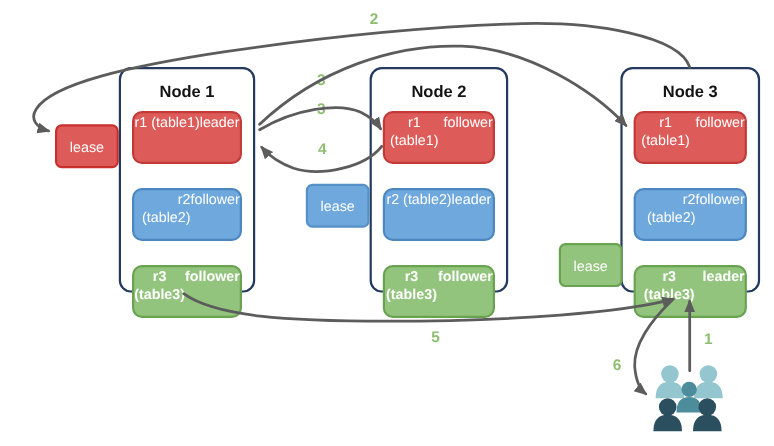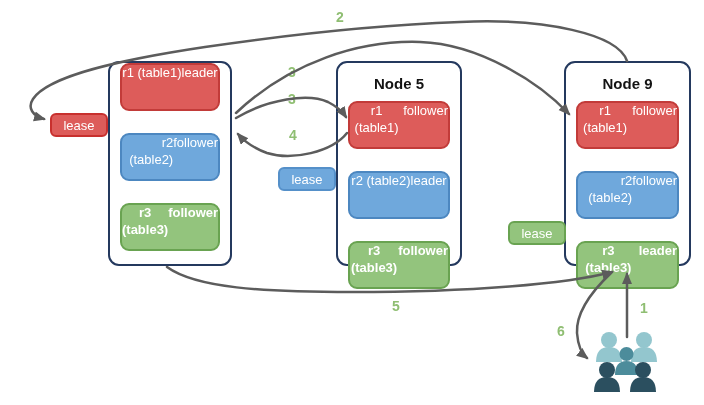--- a/index.html
+++ b/index.html
@@ -19,21 +19,21 @@
   .block{
     height:48px;margin:0 10px 22px 10px;border-radius:9px;border:2px solid;
     box-sizing:border-box;color:#fff;font-size:13px;text-align:center;
     display:flex;flex-direction:row;justify-content:center;line-height:1.3;
   }
   .block.red{background:#dd5c5a;border-color:#c23b39;}
   .block.blue{background:#6fa8dc;border-color:#4c87c0;text-align:right;}
   .block.green{background:#93c47d;border-color:#69a351;font-weight:bold;}
   
   .lease{
-    position:absolute;width:58px;height:24px;border-radius:6px;border:2px solid;
+    position:absolute;width:58px;height:40px;border-radius:6px;border:2px solid;
     box-sizing:border-box;color:#fff;font-size:13px;display:flex;
     align-items:center;justify-content:center;z-index:2;
   }
   .lease.red{background:#dd5c5a;border-color:#c8302e;}
   .lease.blue{background:#6fa8dc;border-color:#5590c9;}
   .lease.green{background:#93c47d;border-color:#69a351;}
   
   .step{
     position:absolute;transform:translate(-50%,-50%);
     color:#8fbe72;font-weight:bold;font-size:14px;z-index:4;
@@ -42,52 +42,53 @@
   #arrows{position:absolute;left:0;top:0;z-index:5;pointer-events:none;}
   
   #users{position:absolute;left:592px;top:329px;z-index:3;}
 </style>
 </head>
 <body>
 
 <div id="canvas">
 
   <div class="node" style="left:108px;width:124px;">
+    <div class="node-title">Node 1</div>
     <div class="block red">
       <span>r1 (table1)</span>
       <span>leader</span>
     </div>
     <div class="block blue">
       <span>r2 (table2)</span>
       <span>follower</span>
     </div>
     <div class="block green">
       <span>r3 (table3)</span>
       <span>follower</span>
     </div>
   </div>
 
   <div class="node" style="left:336px;width:126px;">
-    <div class="node-title">Node 5</div>
+    <div class="node-title">Node 2</div>
     <div class="block red">
       <span>r1 (table1)</span>
       <span>follower</span>
     </div>
     <div class="block blue">
       <span>r2 (table2)</span>
       <span>leader</span>
     </div>
     <div class="block green">
       <span>r3 (table3)</span>
       <span>follower</span>
     </div>
   </div>
 
   <div class="node" style="left:564px;width:127px;">
-    <div class="node-title">Node 9</div>
+    <div class="node-title">Node 3</div>
     <div class="block red">
       <span>r1 (table1)</span>
       <span>follower</span>
     </div>
     <div class="block blue">
       <span>r2 (table2)</span>
       <span>follower</span>
     </div>
     <div class="block green">
       <span>r3 (table3)</span>

